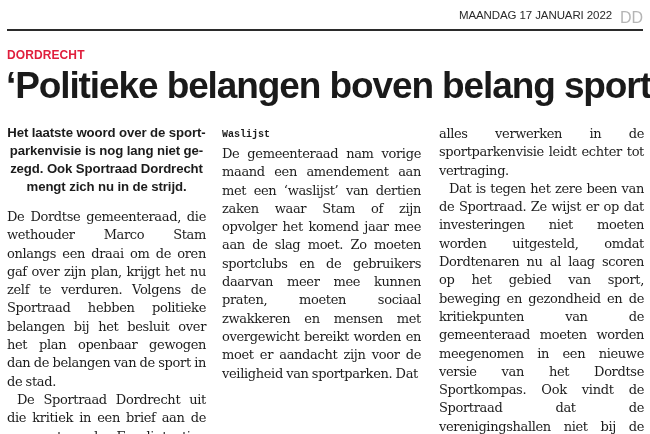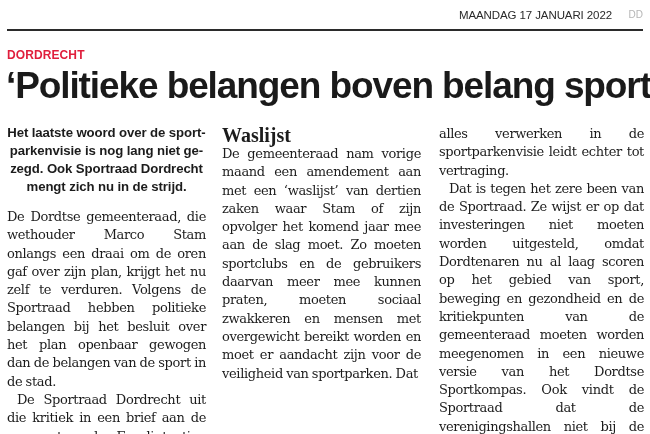--- a/index.html
+++ b/index.html
@@ -12,21 +12,21 @@
   .topbar {
     position: absolute; left: 7px; right: 7px; top: 0; height: 31px;
   }
   .dateline {
     position: absolute; right: 38px; top: 9px;
     font-family: "Liberation Sans", sans-serif; font-size: 11.5px;
     color: #2a2a2a; letter-spacing: -0.1px; text-align: center;
   }
   .paper-code {
     position: absolute; right: 7px; top: 9px;
-    font-family: "Liberation Sans", sans-serif; font-size: 10px;
+    font-family: "Liberation Sans", sans-serif; font-size: 16px;
     color: #b5b5b5;
   }
   .rule {
     position: absolute; left: 7px; right: 7px; top: 29px; height: 2px;
     background: #2b2b2b;
   }
   .section {
     position: absolute; left: 7px; top: 48px;
     font-family: "Liberation Sans", sans-serif; font-weight: bold;
     font-size: 12px; color: #e01e3c; letter-spacing: 0.1px;
@@ -46,22 +46,22 @@
   .c1 { left: 7px; width: 199px; }
   .c2 { left: 222px; width: 199px; top: 125px; }
   .c3 { left: 439px; width: 205px; top: 125px; }
   .lead {
     font-family: "Liberation Sans", sans-serif; font-weight: bold;
     font-size: 13.2px; line-height: 18px; text-align: center;
     letter-spacing: -0.1px; margin-bottom: 12px !important;
   }
   .indent { text-indent: 10px; }
   .subhead {
-    font-family: Liberation Serif, serif; font-weight: bold;
-    font-size: 20px; line-height: 20px; margin: 10px 0 0 0;
+    font-family: Liberation Mono, monospace; font-weight: bold;
+    font-size: 10px; line-height: 20px; margin: 10px 0 0 0;
   }
   .tight { letter-spacing: -0.35px; word-spacing: -0.5px; }
 </style>
 </head>
 <body>
 
 <div class="topbar"></div>
 <span class="dateline">MAANDAG 17 JANUARI 2022</span>
 <span class="paper-code">DD</span>
 <div class="rule"></div>

